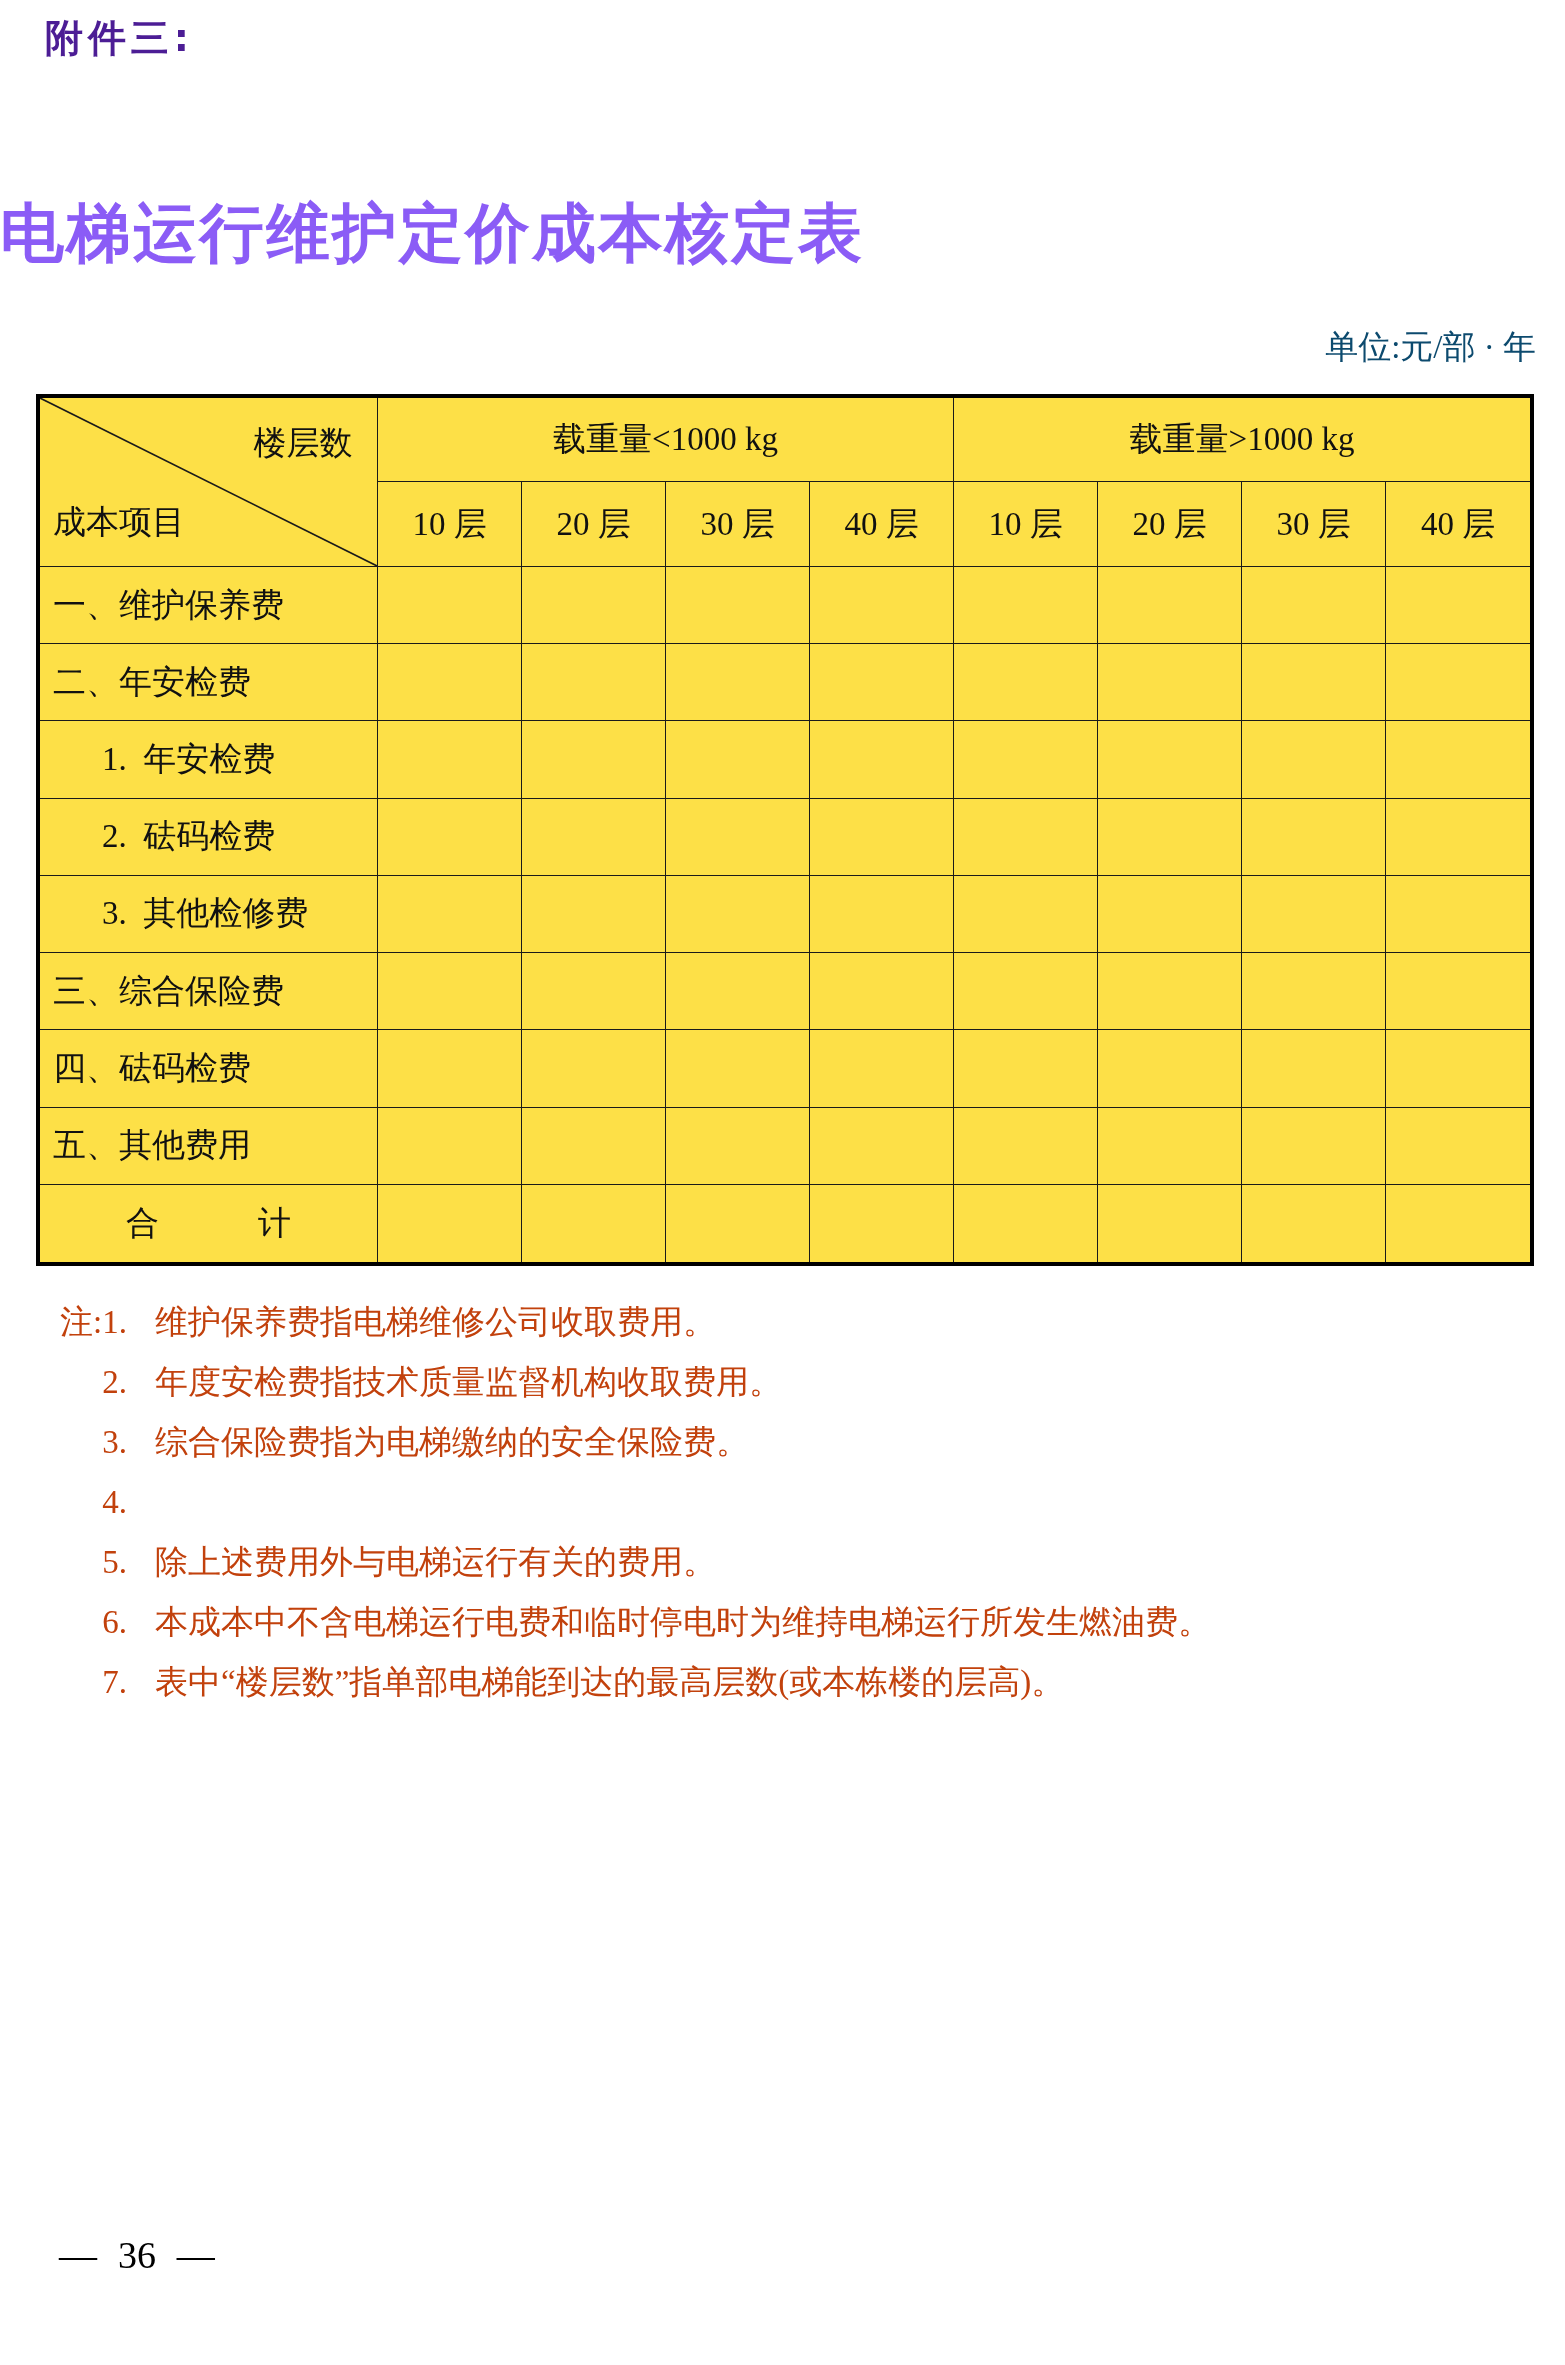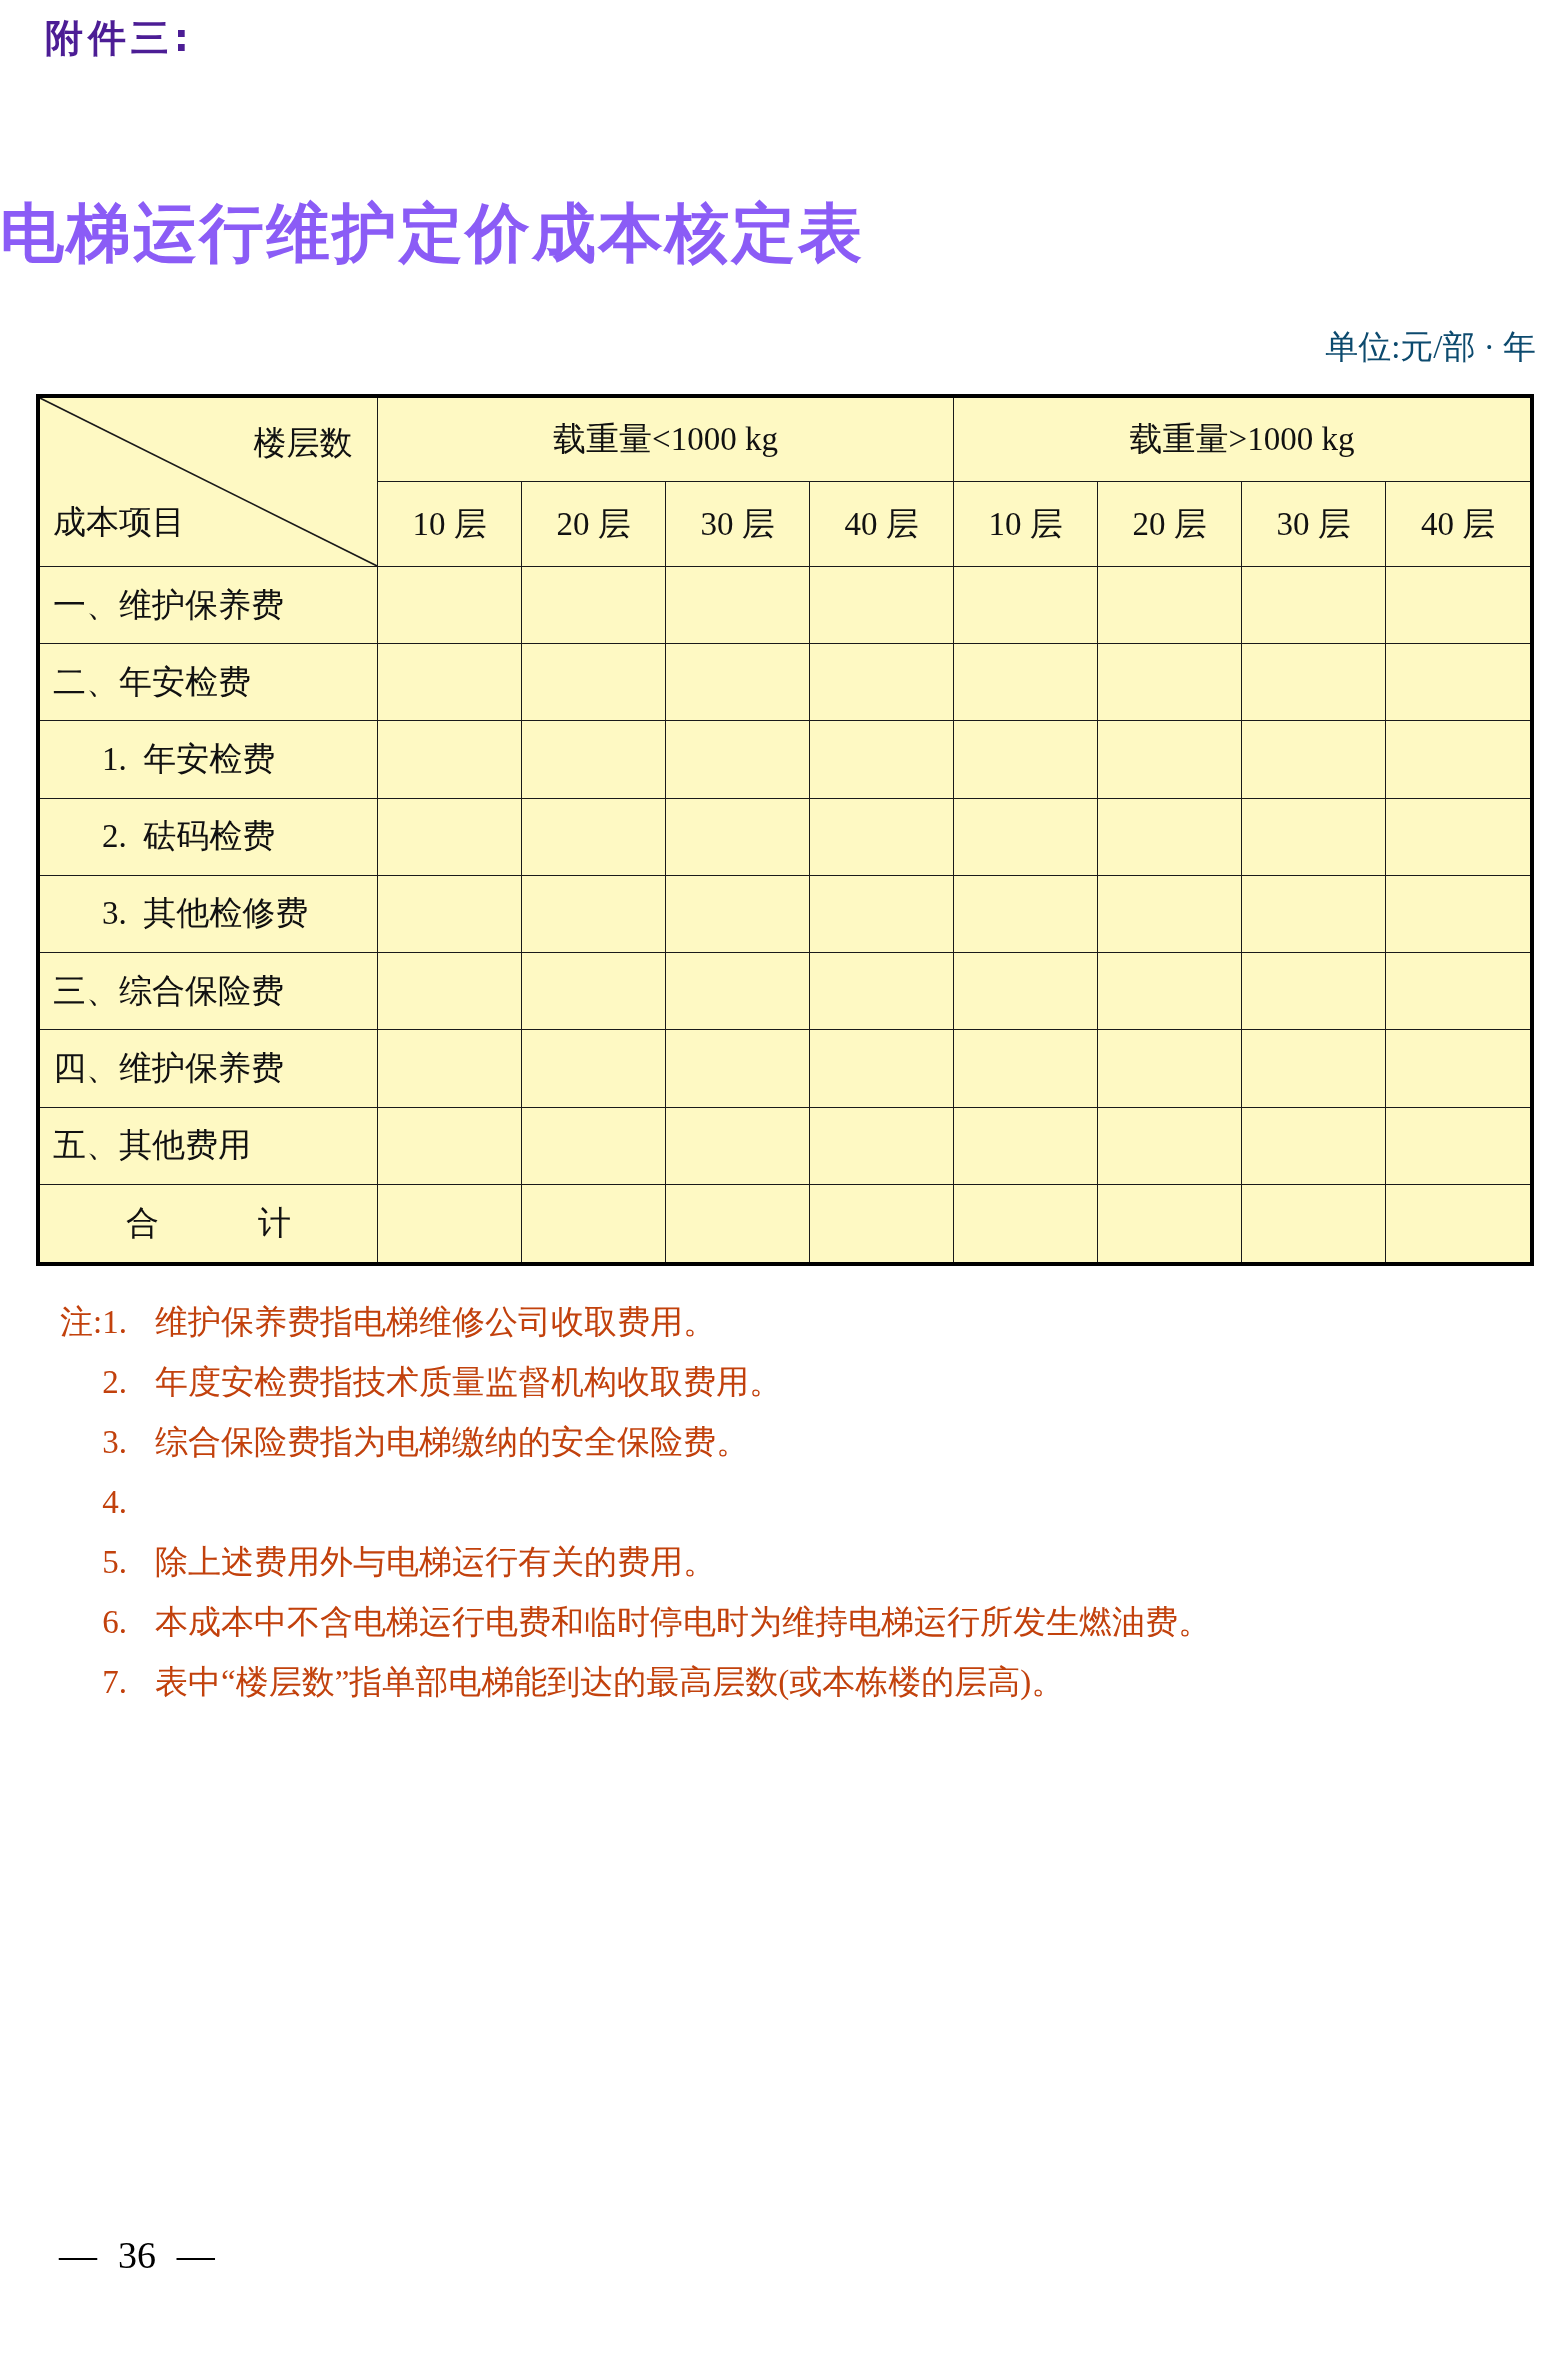--- a/index.html
+++ b/index.html
@@ -16,21 +16,21 @@
   .doc-title{
     position:absolute; left:0; top:190px; width:100%; 
     font-size:64px; font-weight:bold; letter-spacing:2.5px; color:#8b5cf6;
   }
   .unit-note{
     position:absolute; right:29px; top:325px; font-size:33px; color:#0c4a6e;
   }
   
   .cost-table{
     position:absolute; left:36px; top:394px; width:1498px; height:872px;
-    box-sizing:border-box; border:4.1px solid #000; background:#fef9c3;
+    box-sizing:border-box; border:4.1px solid #000; background:#fde047;
     display:grid;
     grid-template-columns:338px repeat(8, 1fr);
     grid-template-rows:84px 85px repeat(9, 1fr);
   }
   .t-cell{ box-sizing:border-box; border-right:1.6px solid #1a1a1a; border-bottom:1.6px solid #1a1a1a; }
   .lc{ border-right:none; }
   .lb{ border-bottom:none; }
   .corner{ grid-row:1 / 3; grid-column:1; position:relative; }
   .corner svg{ position:absolute; left:0; top:0; width:100%; height:100%; display:block; }
   .corner .tr-label{ position:absolute; top:23px; right:24.5px; font-size:33px; }
@@ -143,21 +143,21 @@
     <div class="t-cell rlab">三、综合保险费</div>
     <div class="t-cell"></div>
     <div class="t-cell"></div>
     <div class="t-cell"></div>
     <div class="t-cell"></div>
     <div class="t-cell"></div>
     <div class="t-cell"></div>
     <div class="t-cell"></div>
     <div class="t-cell lc"></div>
 
-    <div class="t-cell rlab">四、维护保养费</div>
+    <div class="t-cell rlab">四、砝码检费</div>
     <div class="t-cell"></div>
     <div class="t-cell"></div>
     <div class="t-cell"></div>
     <div class="t-cell"></div>
     <div class="t-cell"></div>
     <div class="t-cell"></div>
     <div class="t-cell"></div>
     <div class="t-cell lc"></div>
 
     <div class="t-cell rlab">五、其他费用</div>

